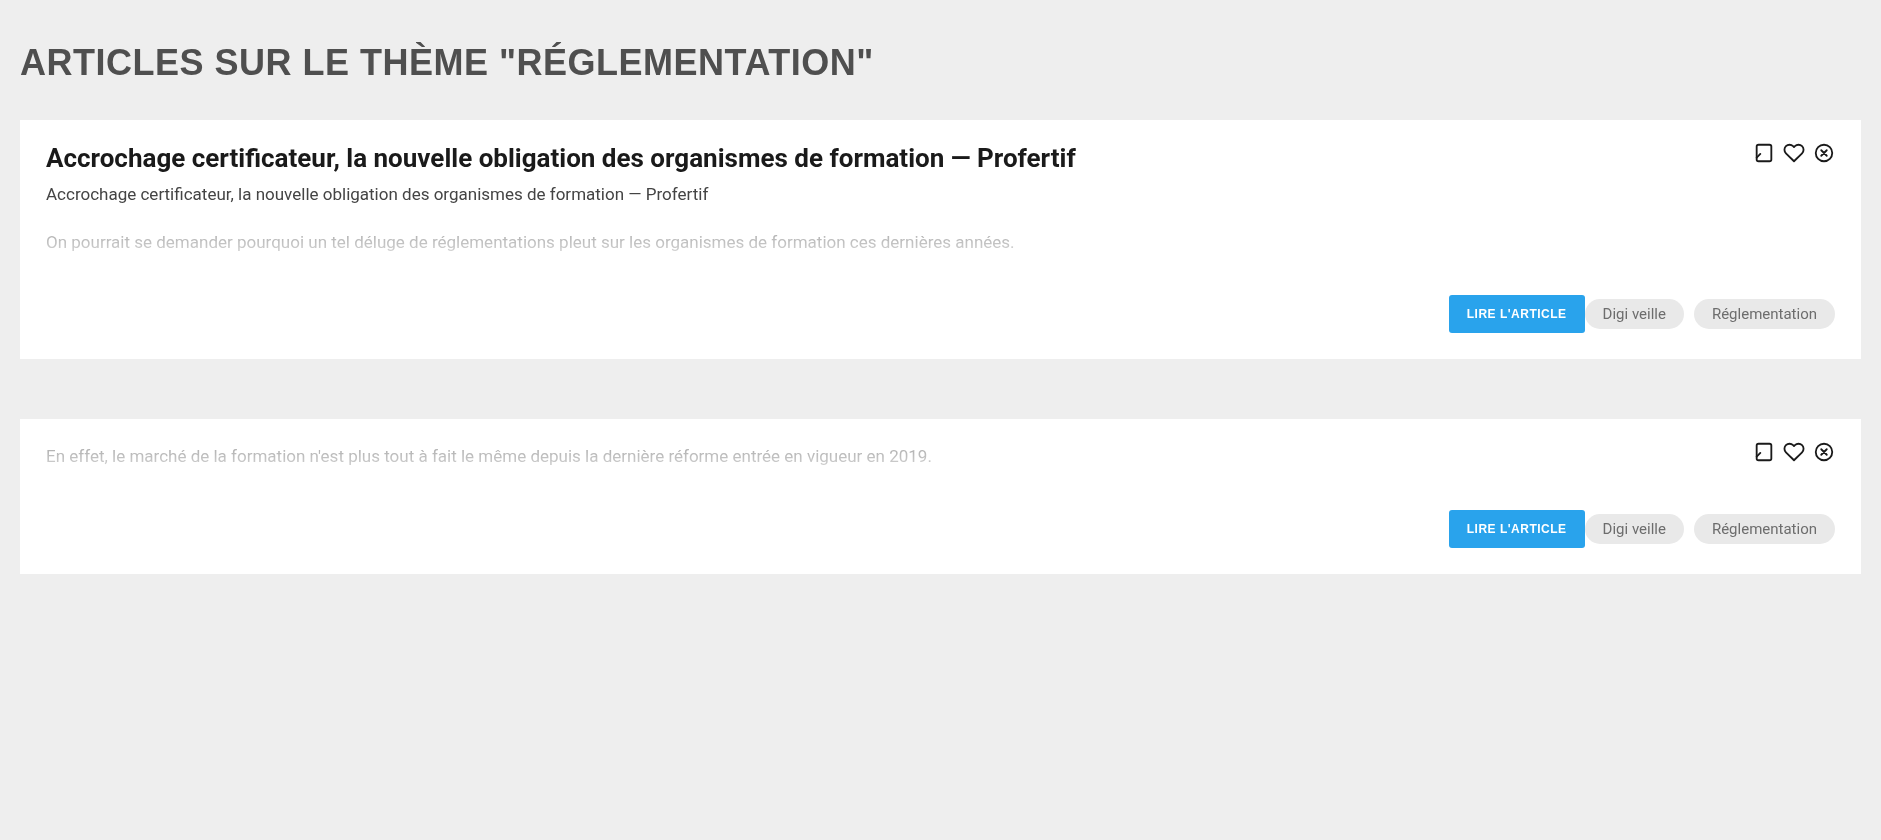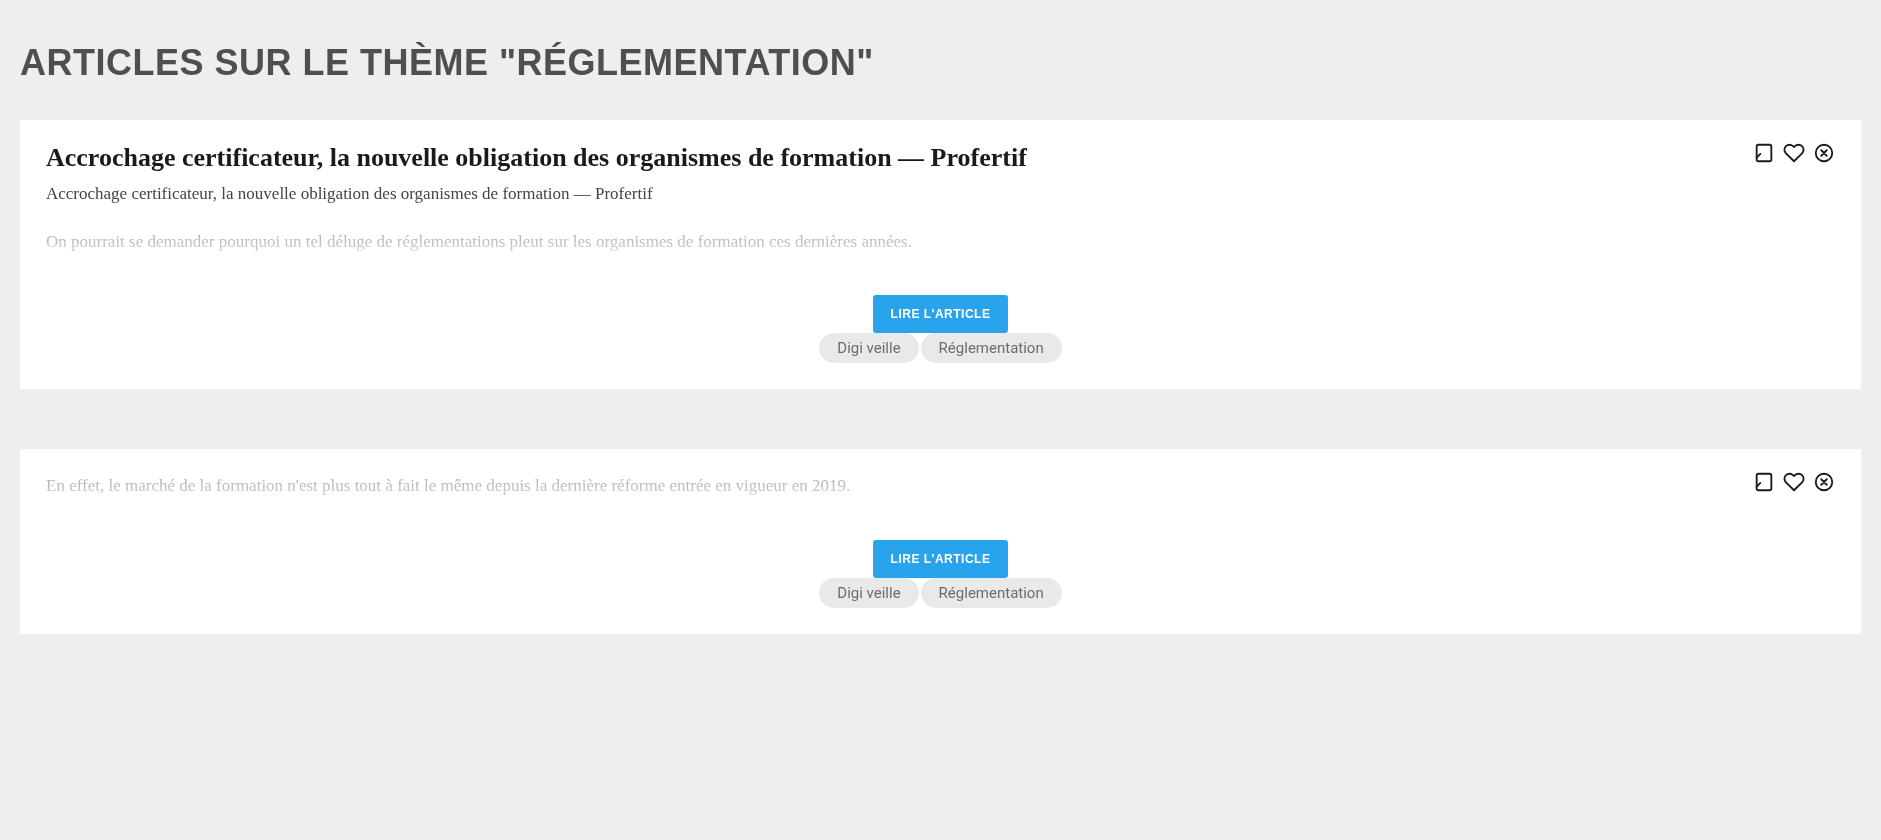--- a/index.html
+++ b/index.html
@@ -26,21 +26,20 @@
   background: #ffffff;
   margin: 0 0 60px 0;
   padding: 22px 26px 26px 26px;
   position: relative;
 }
 .article-head {
   display: flex;
   align-items: flex-start;
   justify-content: space-between;
   gap: 24px;
-  font-family: Liberation Serif, serif;
 }
 .article-title {
   font-size: 26px;
   font-weight: 700;
   color: #1a1a1a;
   line-height: 1.25;
   margin-bottom: 6px;
 }
 .meta {
   font-size: 17px;
@@ -72,40 +71,39 @@
   content: "";
   position: absolute;
   left: 0; right: 0; bottom: 0;
   height: 56px;
   background: linear-gradient(to bottom, rgba(255,255,255,0), rgba(255,255,255,1));
   pointer-events: none;
 }
 .footer-row {
   display: flex;
   align-items: center;
-  justify-content: space-between;
+  justify-content: flex-end;
   margin-top: 18px;
-  flex-direction: column;
 }
 .read-btn {
   display: inline-block;
   background: #29a3ec;
   color: #ffffff;
   font-size: 12px;
   font-weight: 700;
   letter-spacing: 0.5px;
   padding: 12px 18px;
   border-radius: 3px;
   border: none;
   cursor: pointer;
   text-transform: uppercase;
 }
 .tags {
   display: flex;
-  gap: 2px;
+  gap: 10px;
 }
 .tag {
   background: #e9e9e9;
   color: #6d6d6d;
   font-size: 15px;
   padding: 6px 18px;
   border-radius: 22px;
   cursor: pointer;
 }
 .icons {

